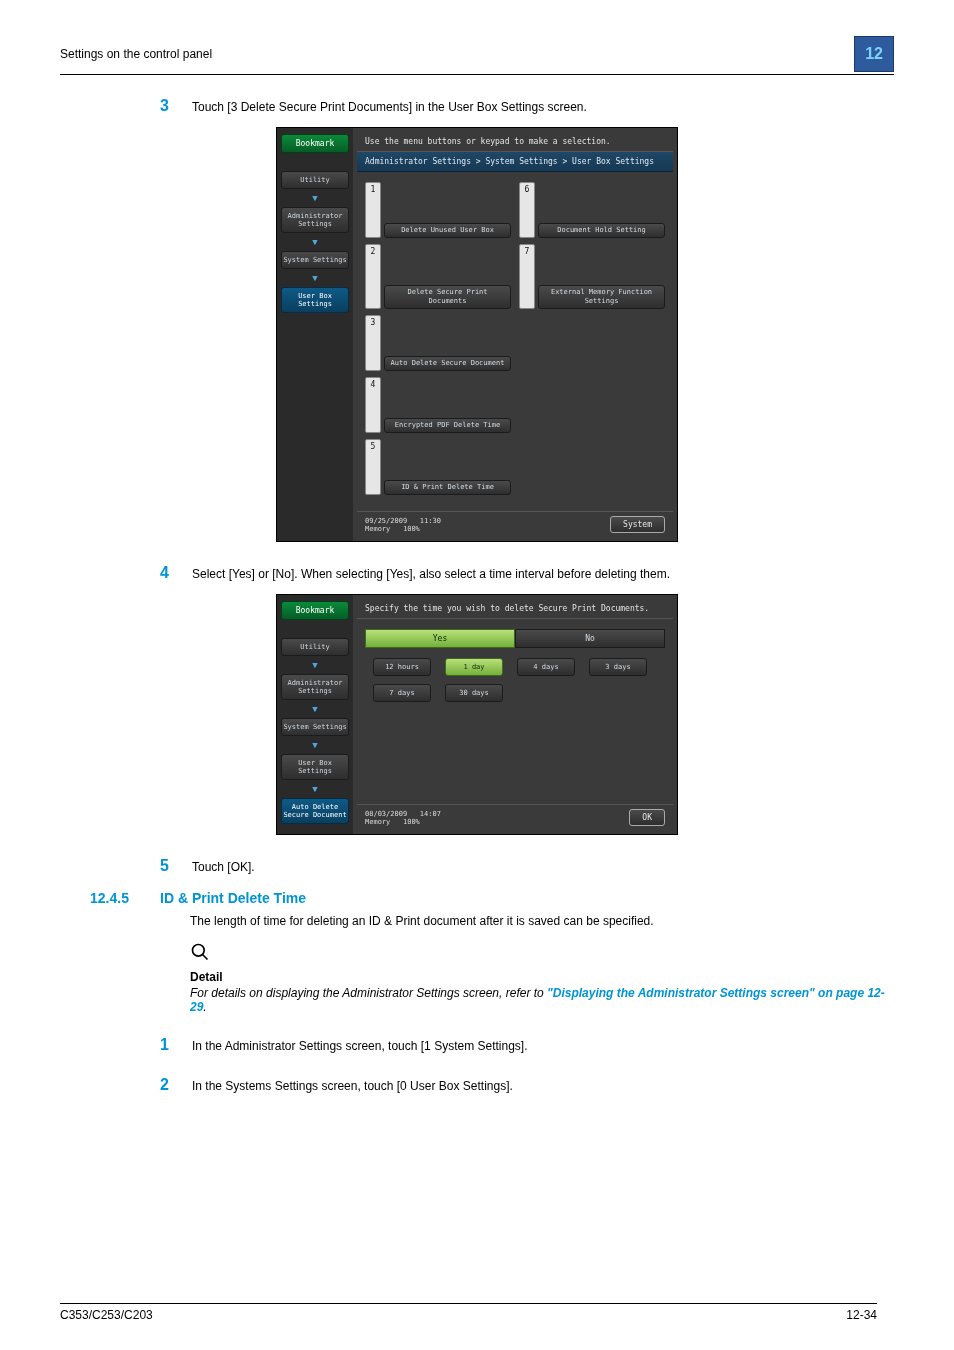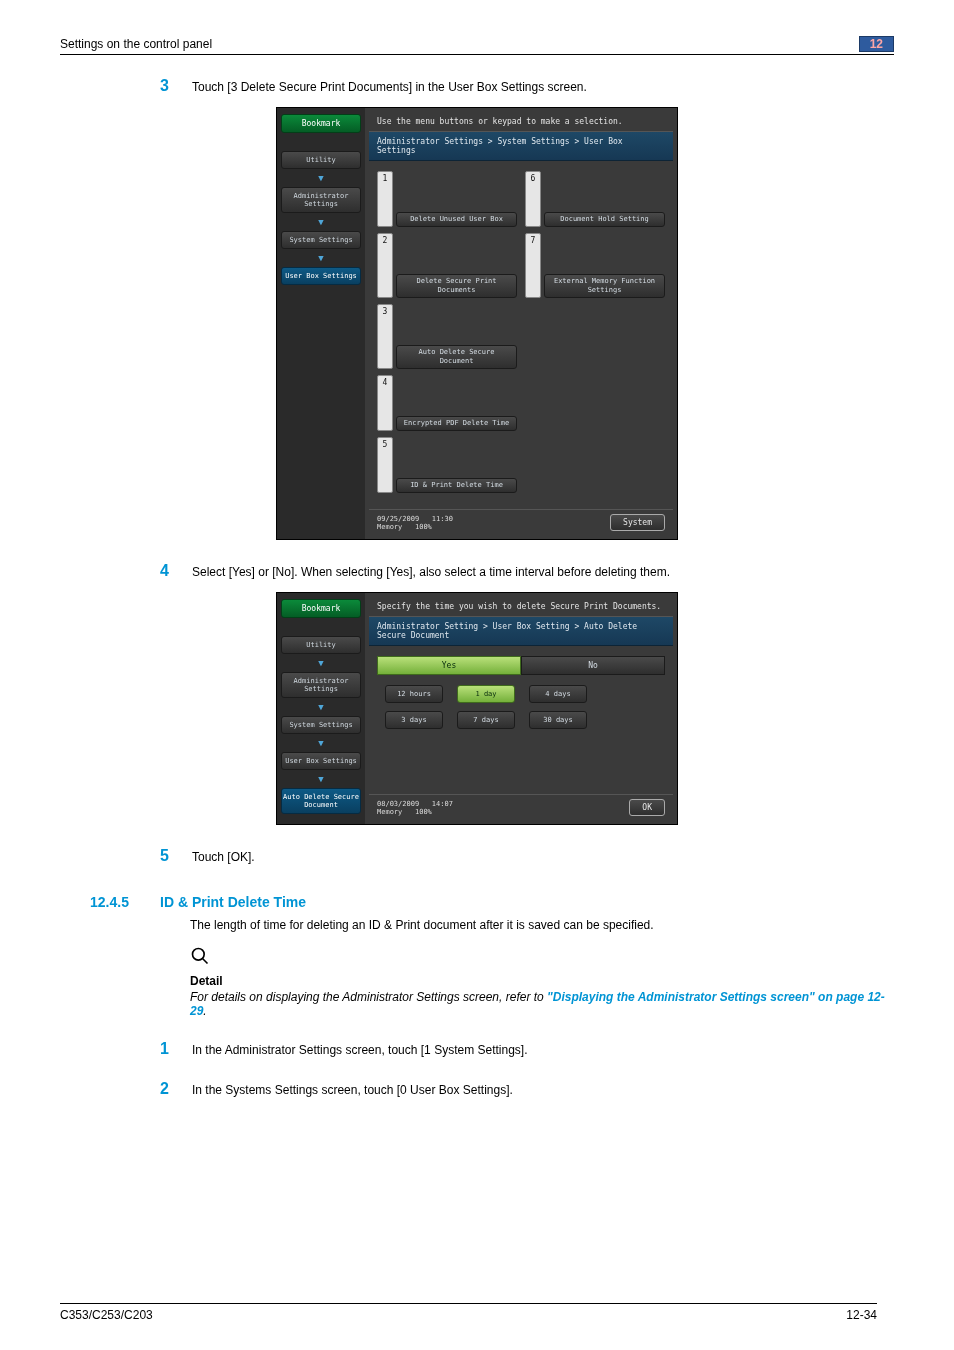--- a/index.html
+++ b/index.html
@@ -21,24 +21,24 @@
     justify-content: space-between;
     align-items: center;
     border-bottom: 1px solid #000;
     padding-bottom: 2px;
   }
   .header-title {
     font-size: 12px;
   }
   .chapter-badge {
     background: #2e5b9e;
-    color: #fca5a5;
+    color: #7dd3fc;
     font-weight: bold;
-    font-size: 12px;
-    padding: 0 10px;
+    font-size: 16px;
+    padding: 8px 10px;
     border: 1px solid #1c3a66;
   }
   .step-row {
     display: flex;
     margin-top: 22px;
     padding-left: 100px;
   }
   .step-num {
     font-size: 16px;
     font-weight: bold;
@@ -59,21 +59,21 @@
   .device {
     width: 400px;
     background: #2f2f2f;
     border: 1px solid #000;
     font-family: "Lucida Console", Monaco, monospace;
     font-size: 8px;
     color: #dcdcdc;
     display: flex;
   }
   .dev-left {
-    width: 88px;
+    width: 76px;
     background: #2a2a2a;
     padding: 6px 4px;
     box-sizing: border-box;
   }
   .bk-btn {
     background: linear-gradient(#0b8a3a,#045d25);
     border: 1px solid #033e18;
     border-radius: 3px;
     color: #fff;
     text-align: center;
@@ -198,21 +198,21 @@
     background:linear-gradient(#4a4a4a,#2e2e2e);
     color:#d5dde4; font-size:7px;
   }
   .opt-btn.selected {
     background: linear-gradient(#b9e07a,#74b03a);
     color:#062b0c; border-color:#3f6b1c;
   }
   
   .sect-row {
     display:flex;
-    margin-top: 29px;
+    margin-top: 15px;
     padding-left: 30px;
     align-items: baseline;
   }
   .sect-num { font-size: 14px; font-weight: bold; color:#0094d4; width:70px; }
   .sect-title { font-size: 14px; font-weight: bold; color:#0094d4; }
   .body-para { padding-left:130px; margin-top:8px; }
   .detail-block { padding-left:130px; margin-top:14px; }
   .detail-icon { font-size:22px; margin-bottom:2px; }
   .detail-label { font-weight:bold; font-size:12px; }
   .detail-text { font-style: italic; margin-top:2px; }
@@ -322,21 +322,20 @@
         <div class="nav-btn">Administrator Settings</div>
         <div class="nav-arrow">▼</div>
         <div class="nav-btn">System Settings</div>
         <div class="nav-arrow">▼</div>
         <div class="nav-btn">User Box Settings</div>
         <div class="nav-arrow">▼</div>
         <div class="nav-btn current">Auto Delete Secure Document</div>
       </div>
       <div class="dev-right">
         <div class="dev-top">Specify the time you wish to delete Secure Print Documents.</div>
-        <div class="dev-crumb">Administrator Setting &gt; User Box Setting &gt; Auto Delete Secure Document</div>
         <div class="dev-body">
           <div class="tabs-row">
             <div class="tab-btn active">Yes</div>
             <div class="tab-btn">No</div>
           </div>
           <div class="opt-grid">
             <div class="opt-btn">12 hours</div>
             <div class="opt-btn selected">1 day</div>
             <div class="opt-btn">4 days</div>
             <div class="opt-btn">3 days</div>

